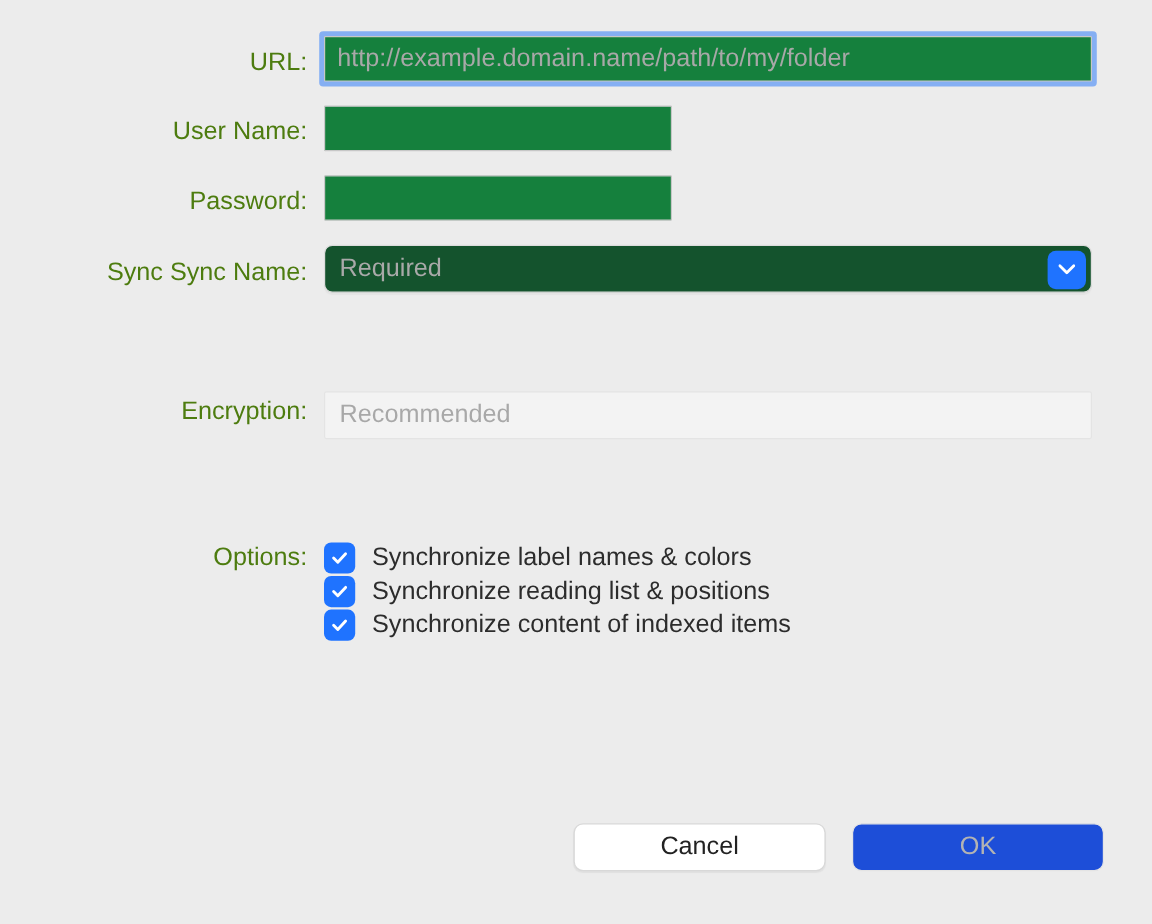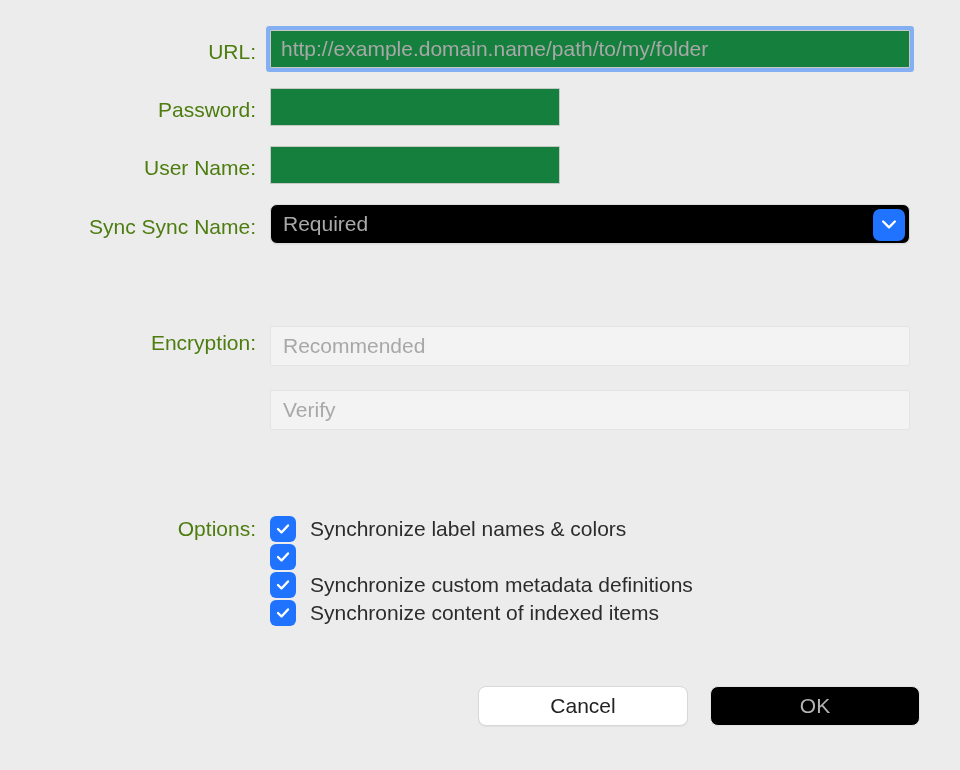--- a/index.html
+++ b/index.html
@@ -41,21 +41,21 @@
     input::placeholder { color: #a8a8a8; }
     .url-input {
       width: 640px;
       border: 1px solid #b0b0b0;
       box-shadow: 0 0 0 4px rgba(115,165,245,0.85);
       border-radius: 2px;
     }
     .short-input { width: 290px; }
     .combo {
       width: 640px; height: 40px; position: relative;
-      background: #000000; border: 1px solid #dcdcdc; border-radius: 7px;
+      background: #14532d; border: 1px solid #dcdcdc; border-radius: 7px;
       display: flex; align-items: center; padding-left: 12px;
       box-shadow: 0 1px 1px rgba(0,0,0,0.04);
     }
     .combo-ph { color: #a9a9a9; font-size: 21px; }
     .combo-btn {
       position: absolute; right: 4px; top: 4px; width: 32px; height: 32px;
       background: #1f73ff; border-radius: 7px; display: flex;
       align-items: center; justify-content: center;
     }
     .combo-btn svg { width: 14px; height: 14px; }
@@ -84,41 +84,41 @@
     .btn {
       width: 210px; height: 40px; border-radius: 8px;
       font-size: 21px; display: flex; align-items: center; justify-content: center;
       font-family: inherit; border: none;
     }
     .btn.cancel {
       background: #fff; border: 1px solid #d8d8d8; color: #222;
       box-shadow: 0 1px 1px rgba(0,0,0,0.05);
     }
     .btn.ok {
-      background: #000000; color: #b3b3b3; border: 1px solid #e4e4e4;
+      background: #1d4ed8; color: #b3b3b3; border: 1px solid #e4e4e4;
     }
   </style>
 </head>
 <body>
 
 <div class="form">
 
   <div class="row">
     <div class="label">URL:</div>
     <input type="text" class="url-input" placeholder="http://example.domain.name/path/to/my/folder" style="">
   </div>
 
   <div class="row">
-    <div class="label">Password:</div>
-    <input type="password" class="short-input" style="">
+    <div class="label">User Name:</div>
+    <input type="text" class="short-input" style="">
   </div>
 
   <div class="row">
-    <div class="label">User Name:</div>
-    <input type="text" class="short-input" style="">
+    <div class="label">Password:</div>
+    <input type="password" class="short-input" style="">
   </div>
 
   <div class="row">
     <div class="label">Sync Sync Name:</div>
     <div class="combo">
       <span class="combo-ph">Required</span>
       <div class="combo-btn">
         <svg viewBox="0 0 12 8">
             <path d="M1 1 L6 6 L11 1" stroke="white" stroke-width="2" fill="none" stroke-linecap="round" stroke-linejoin="round"></path>
           </svg>
@@ -126,23 +126,20 @@
     </div>
   </div>
 
   <div class="gap-large"></div>
 
   <div class="rowtop">
     <div class="label">Encryption:</div>
     <div class="field-area">
       <div class="disabled-input">
         <span>Recommended</span>
-      </div>
-      <div class="disabled-input">
-        <span>Verify</span>
       </div>
     </div>
   </div>
 
   <div class="gap-large"></div>
 
   <div class="rowtop">
     <div class="label">Options:</div>
     <div class="checks">
       <div class="check-row">
@@ -152,28 +149,21 @@
             </svg>
         </div>
         <span class="check-label">Synchronize label names &amp; colors</span>
       </div>
       <div class="check-row">
         <div class="cb checked">
           <svg viewBox="0 0 16 16">
               <path d="M3 8 L6.5 11.5 L13 4.5" stroke="white" stroke-width="2.4" fill="none" stroke-linecap="round" stroke-linejoin="round"></path>
             </svg>
         </div>
-      </div>
-      <div class="check-row">
-        <div class="cb checked">
-          <svg viewBox="0 0 16 16">
-              <path d="M3 8 L6.5 11.5 L13 4.5" stroke="white" stroke-width="2.4" fill="none" stroke-linecap="round" stroke-linejoin="round"></path>
-            </svg>
-        </div>
-        <span class="check-label">Synchronize custom metadata definitions</span>
+        <span class="check-label">Synchronize reading list &amp; positions</span>
       </div>
       <div class="check-row">
         <div class="cb checked">
           <svg viewBox="0 0 16 16">
               <path d="M3 8 L6.5 11.5 L13 4.5" stroke="white" stroke-width="2.4" fill="none" stroke-linecap="round" stroke-linejoin="round"></path>
             </svg>
         </div>
         <span class="check-label">Synchronize content of indexed items</span>
       </div>
     </div>

